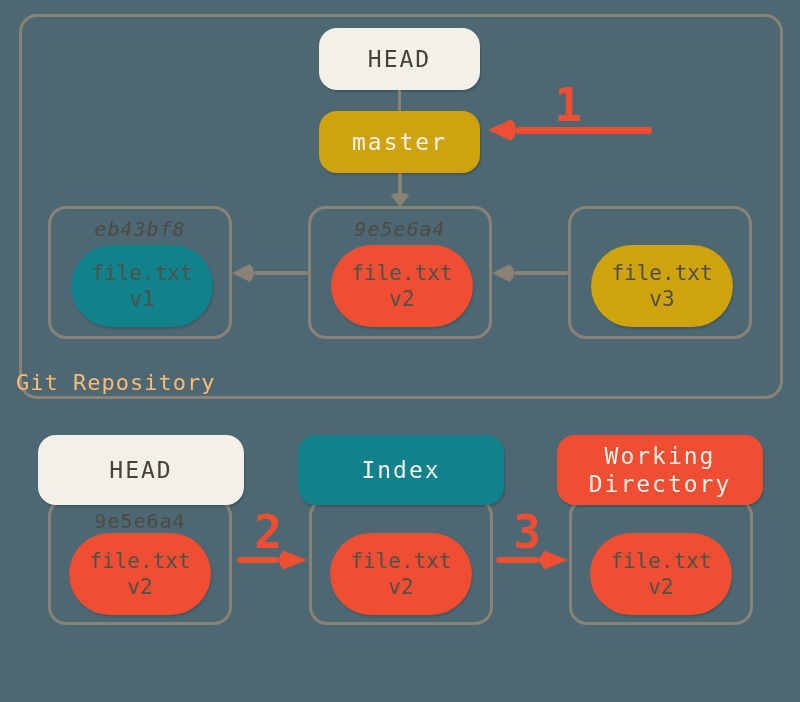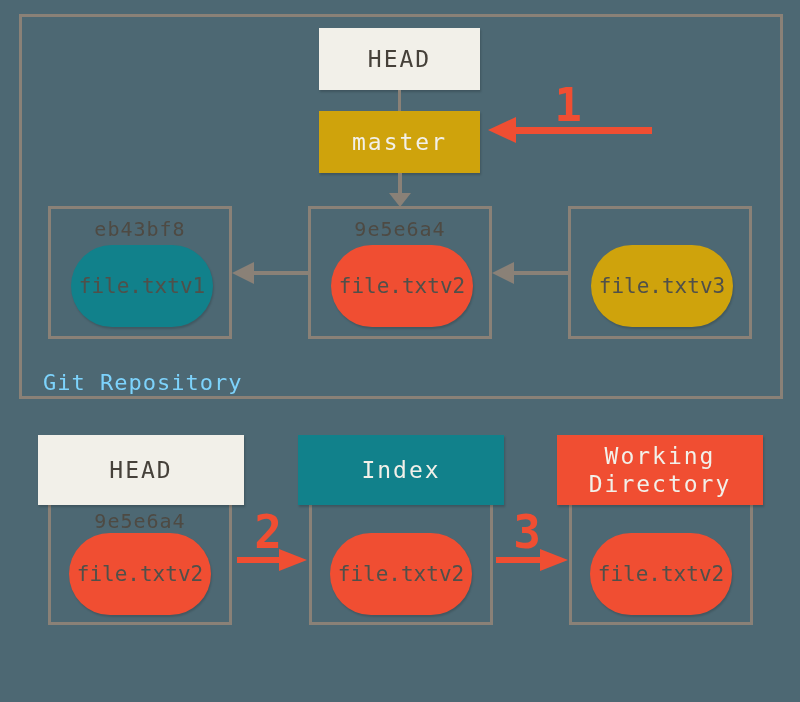--- a/index.html
+++ b/index.html
@@ -1,38 +1,38 @@
 <!DOCTYPE html>
 <html><head>
 <meta charset="utf-8">
 <style>
   html,body{margin:0;padding:0;background:#4d6873;}
   #canvas{
     position:relative;width:800px;height:702px;background:#4d6873;
     font-family:"DejaVu Sans Mono","Liberation Mono",monospace;
     overflow:hidden;
   }
-  .abs{position:absolute;}
+  .abs{position:absolute;border-radius:18px;}
   
   .repo-box{left:19px;top:14px;width:764px;height:385px;border:3px solid #8a8177;box-sizing:border-box;}
-  .repo-label{left:43px;top:370px;font-size:22px;color:#7dd3fc;letter-spacing:1px;}
+  .repo-label{left:16px;top:370px;font-size:22px;color:#fdba74;letter-spacing:1px;}
   .ref-box{width:161px;height:62px;display:flex;align-items:center;justify-content:center;
            font-size:23px;letter-spacing:2px;box-shadow:1px 2px 2px rgba(0,0,0,.18);}
   .head-top{left:319px;top:28px;background:#f2f0e9;color:#46413a;}
   .master{left:319px;top:111px;background:#cfa30c;color:#f2f0e9;}
   .vline{background:#8a8177;}
   .vline-head-master{left:398px;top:90px;width:3px;height:22px;}
   .vline-master-commit{left:398px;top:173px;width:4px;height:22px;}
   .down-head{left:389px;top:193px;width:0;height:0;
              border-left:11px solid transparent;border-right:11px solid transparent;
              border-top:14px solid #8a8177;}
   .commit-box{top:206px;width:184px;height:133px;border:3px solid #8a8177;box-sizing:border-box;}
   .cb1{left:48px;} .cb2{left:308px;} .cb3{left:568px;}
-  .hash{width:100%;text-align:center;top:8px;left:0;font-size:20px;color:#4e4a43;letter-spacing:1px;}
-  .blob{width:142px;height:82px;border-radius:41px;display:flex;
+  .hash{width:100%;text-align:center;top:8px;left:0;font-size:20px;color:#4e4a43;letter-spacing:1px;font-style:italic;}
+  .blob{width:142px;height:82px;border-radius:41px;display:flex;flex-direction:column;
         align-items:center;justify-content:center;font-size:21px;line-height:26px;color:#50504a;
         box-shadow:1px 2px 2px rgba(0,0,0,.15);}
   .blob-in-commit{left:20px;top:36px;}
   .blob-teal{background:#11818b;}
   .blob-orange{background:#f04e32;}
   .blob-gold{background:#cfa30c;}
   .hline{background:#8a8177;height:4px;}
   .arr-c2c1-line{left:254px;top:271px;width:54px;}
   .arr-c2c1-head{left:232px;top:262px;width:0;height:0;border-top:11px solid transparent;
                  border-bottom:11px solid transparent;border-right:22px solid #8a8177;}

